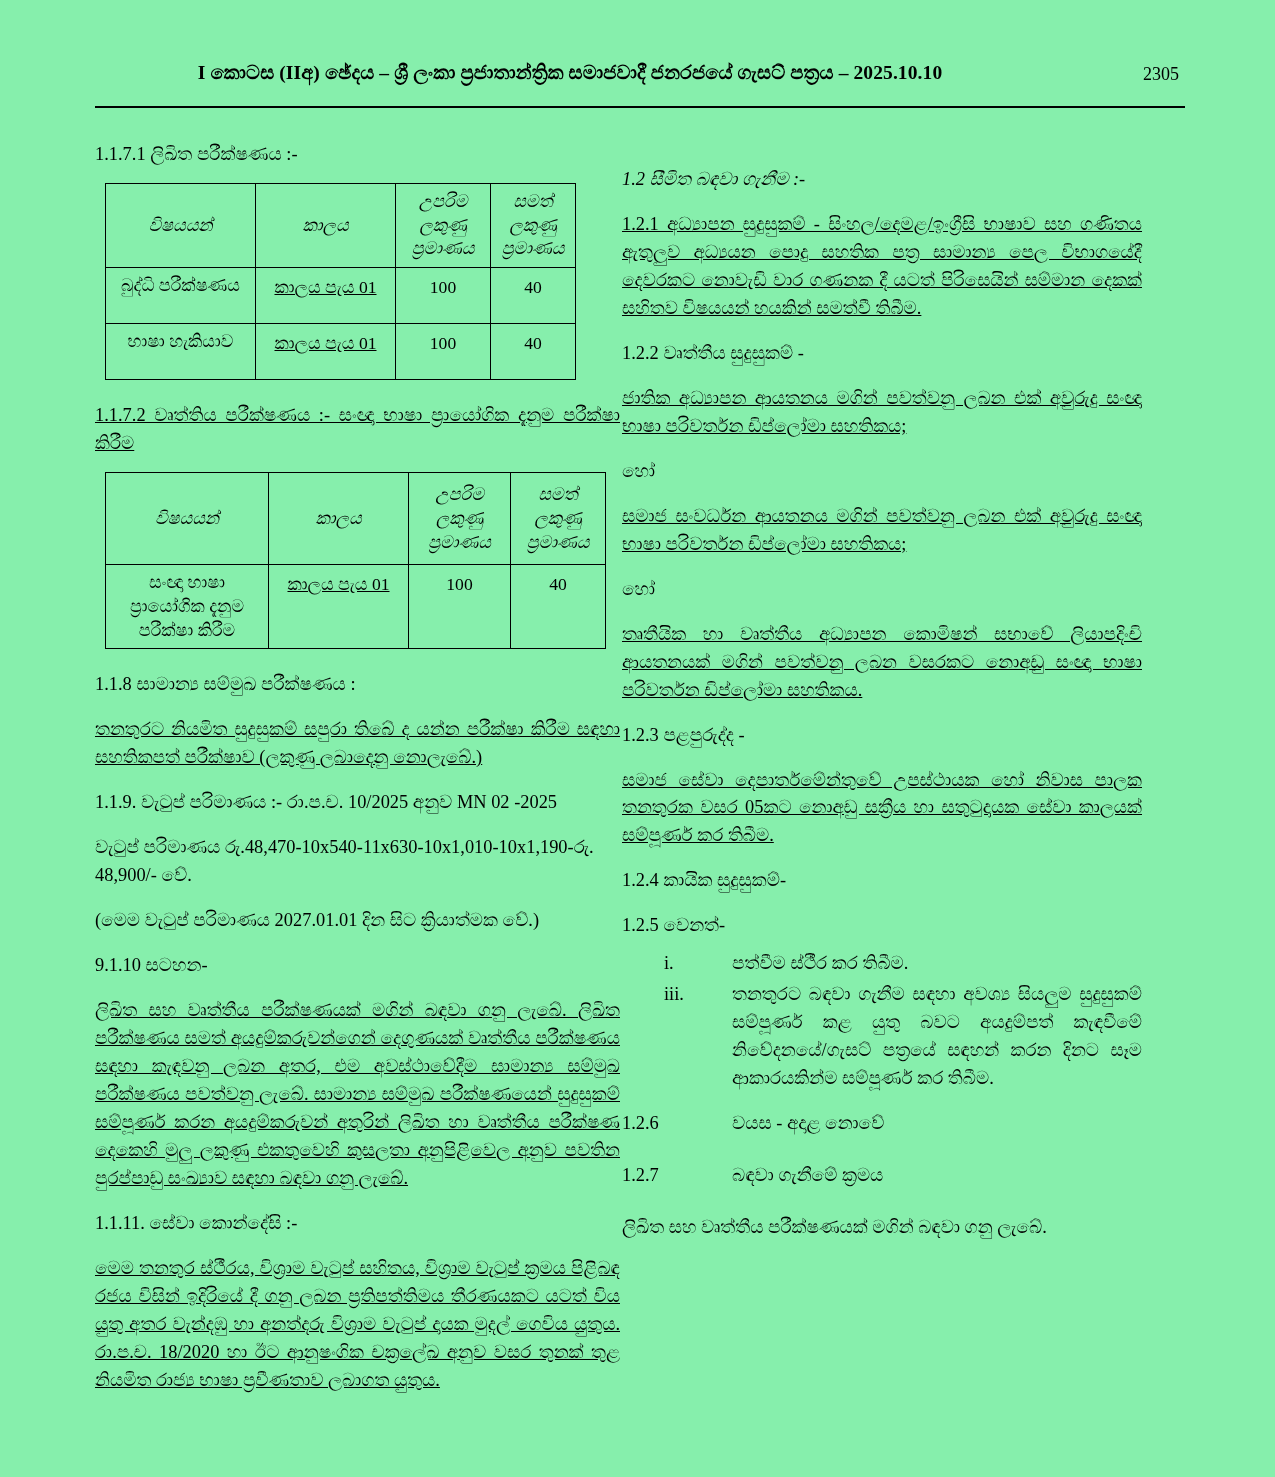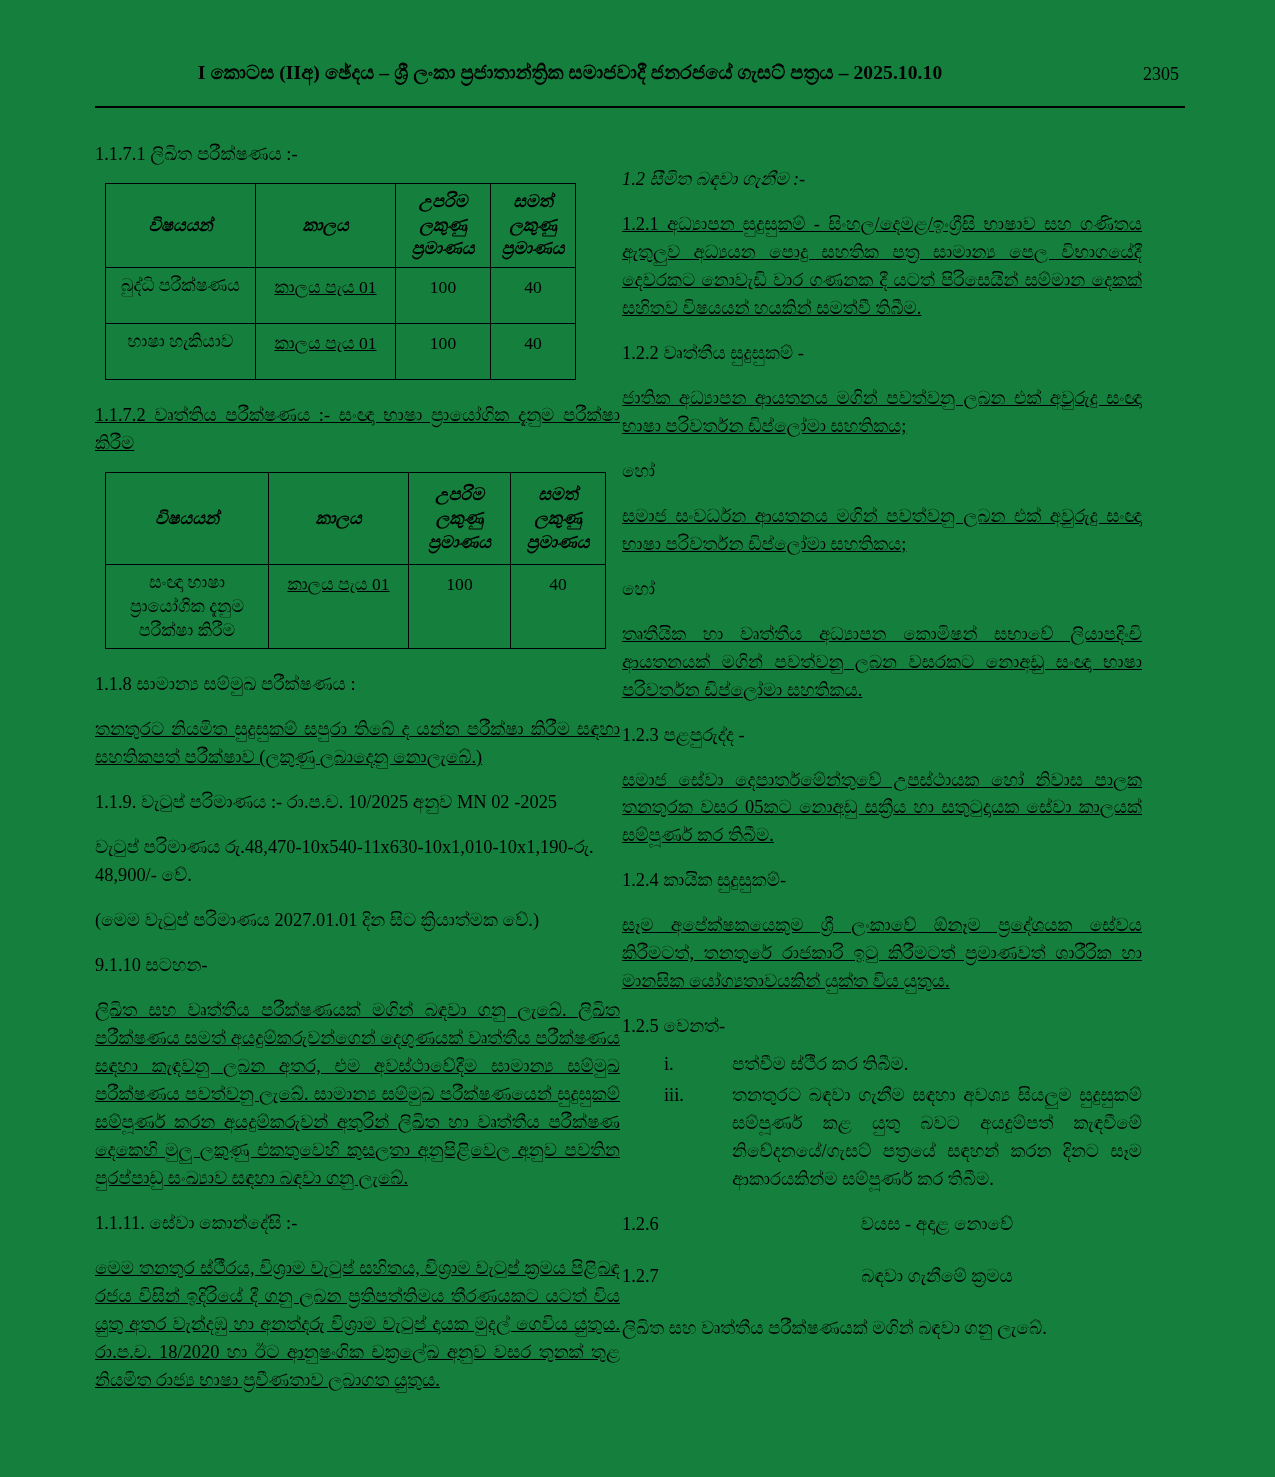--- a/index.html
+++ b/index.html
@@ -9,21 +9,21 @@
   }
   body {
     font-family: "Liberation Serif", "DejaVu Serif", serif;
     color: #000000;
   }
   .page {
     position: relative;
     width: 1275px;
     height: 1477px;
     margin: 0 auto;
-    background: #15803d;
+    background: #86efac;
     overflow: hidden;
     box-sizing: border-box;
   }
 
   
   .page-header {
     position: absolute;
     left: 95px;
     top: 62px;
     width: 1090px;
@@ -103,21 +103,20 @@
     border: 1.6px solid #000;
     padding: 6px 8px;
     vertical-align: top;
     font-weight: normal;
   }
   table.gz th {
     text-align: center;
     font-style: italic;
     vertical-align: middle;
     line-height: 1.35;
-    font-weight: bold;
   }
   table.gz td.subj {
     text-align: center;
     line-height: 1.35;
   }
   table.gz td.ctr {
     text-align: center;
     text-decoration: underline;
   }
   table.gz td.num {
@@ -159,21 +158,20 @@
     top: 0;
     width: 46px;
     text-align: left;
   }
 
   
   .kv {
     position: relative;
     padding-left: 110px;
     margin-bottom: 24px;
-    text-align: center;
   }
   .kv > .kvn {
     position: absolute;
     left: 0;
     top: 0;
   }
 </style>
 </head>
 <body>
 
@@ -293,21 +291,20 @@
     <p class="blk just">ජාතික අධ්‍යාපන ආයතනය මගින් පවත්වනු  ලබන එක් අවුරුදු සංඥා භාෂා පරිවර්තන ඩිප්ලෝමා සහතිකය;</p>
     <p class="blk">හෝ</p>
     <p class="blk just">සමාජ සංවර්ධන ආයතනය මගින් පවත්වනු ලබන එක් අවුරුදු සංඥා භාෂා පරිවර්තන ඩිප්ලෝමා සහතිකය;</p>
     <p class="blk">හෝ</p>
     <p class="blk just">තෘතීයික හා වෘත්තීය අධ්‍යාපන කොමිෂන් සභාවේ ලියාපදිංචි ආයතනයක් මගින් පවත්වනු ලබන වසරකට නොඅඩු සංඥා භාෂා පරිවර්තන ඩිප්ලෝමා සහතිකය.</p>
 
     <p class="blk">1.2.3 පළපුරුද්ද -</p>
     <p class="blk just">සමාජ සේවා දෙපාර්තමේන්තුවේ උපස්ථායක හෝ නිවාස පාලක තනතුරක වසර 05කට නොඅඩු සක්‍රීය හා සතුටුදායක සේවා කාලයක් සම්පූර්ණ කර තිබීම.</p>
 
     <p class="blk">1.2.4 කායික සුදුසුකම්-</p>
-    <p class="blk just">සෑම අපේක්ෂකයෙකුම ශ්‍රී ලංකාවේ ඕනෑම ප්‍රදේශයක සේවය කිරීමටත්, තනතුරේ රාජකාරි ඉටු කිරීමටත් ප්‍රමාණවත් ශාරීරික හා මානසික යෝග්‍යතාවයකින් යුක්ත විය යුතුය.</p>
 
     <p class="blk-tight">1.2.5 වෙනත්-</p>
 
     <ol class="roman">
       <li>
         <span class="rn">i.</span>
         <span>පත්වීම  ස්ථීර කර තිබීම.</span>
       </li>
       <li>
         <span class="rn">iii.</span>

